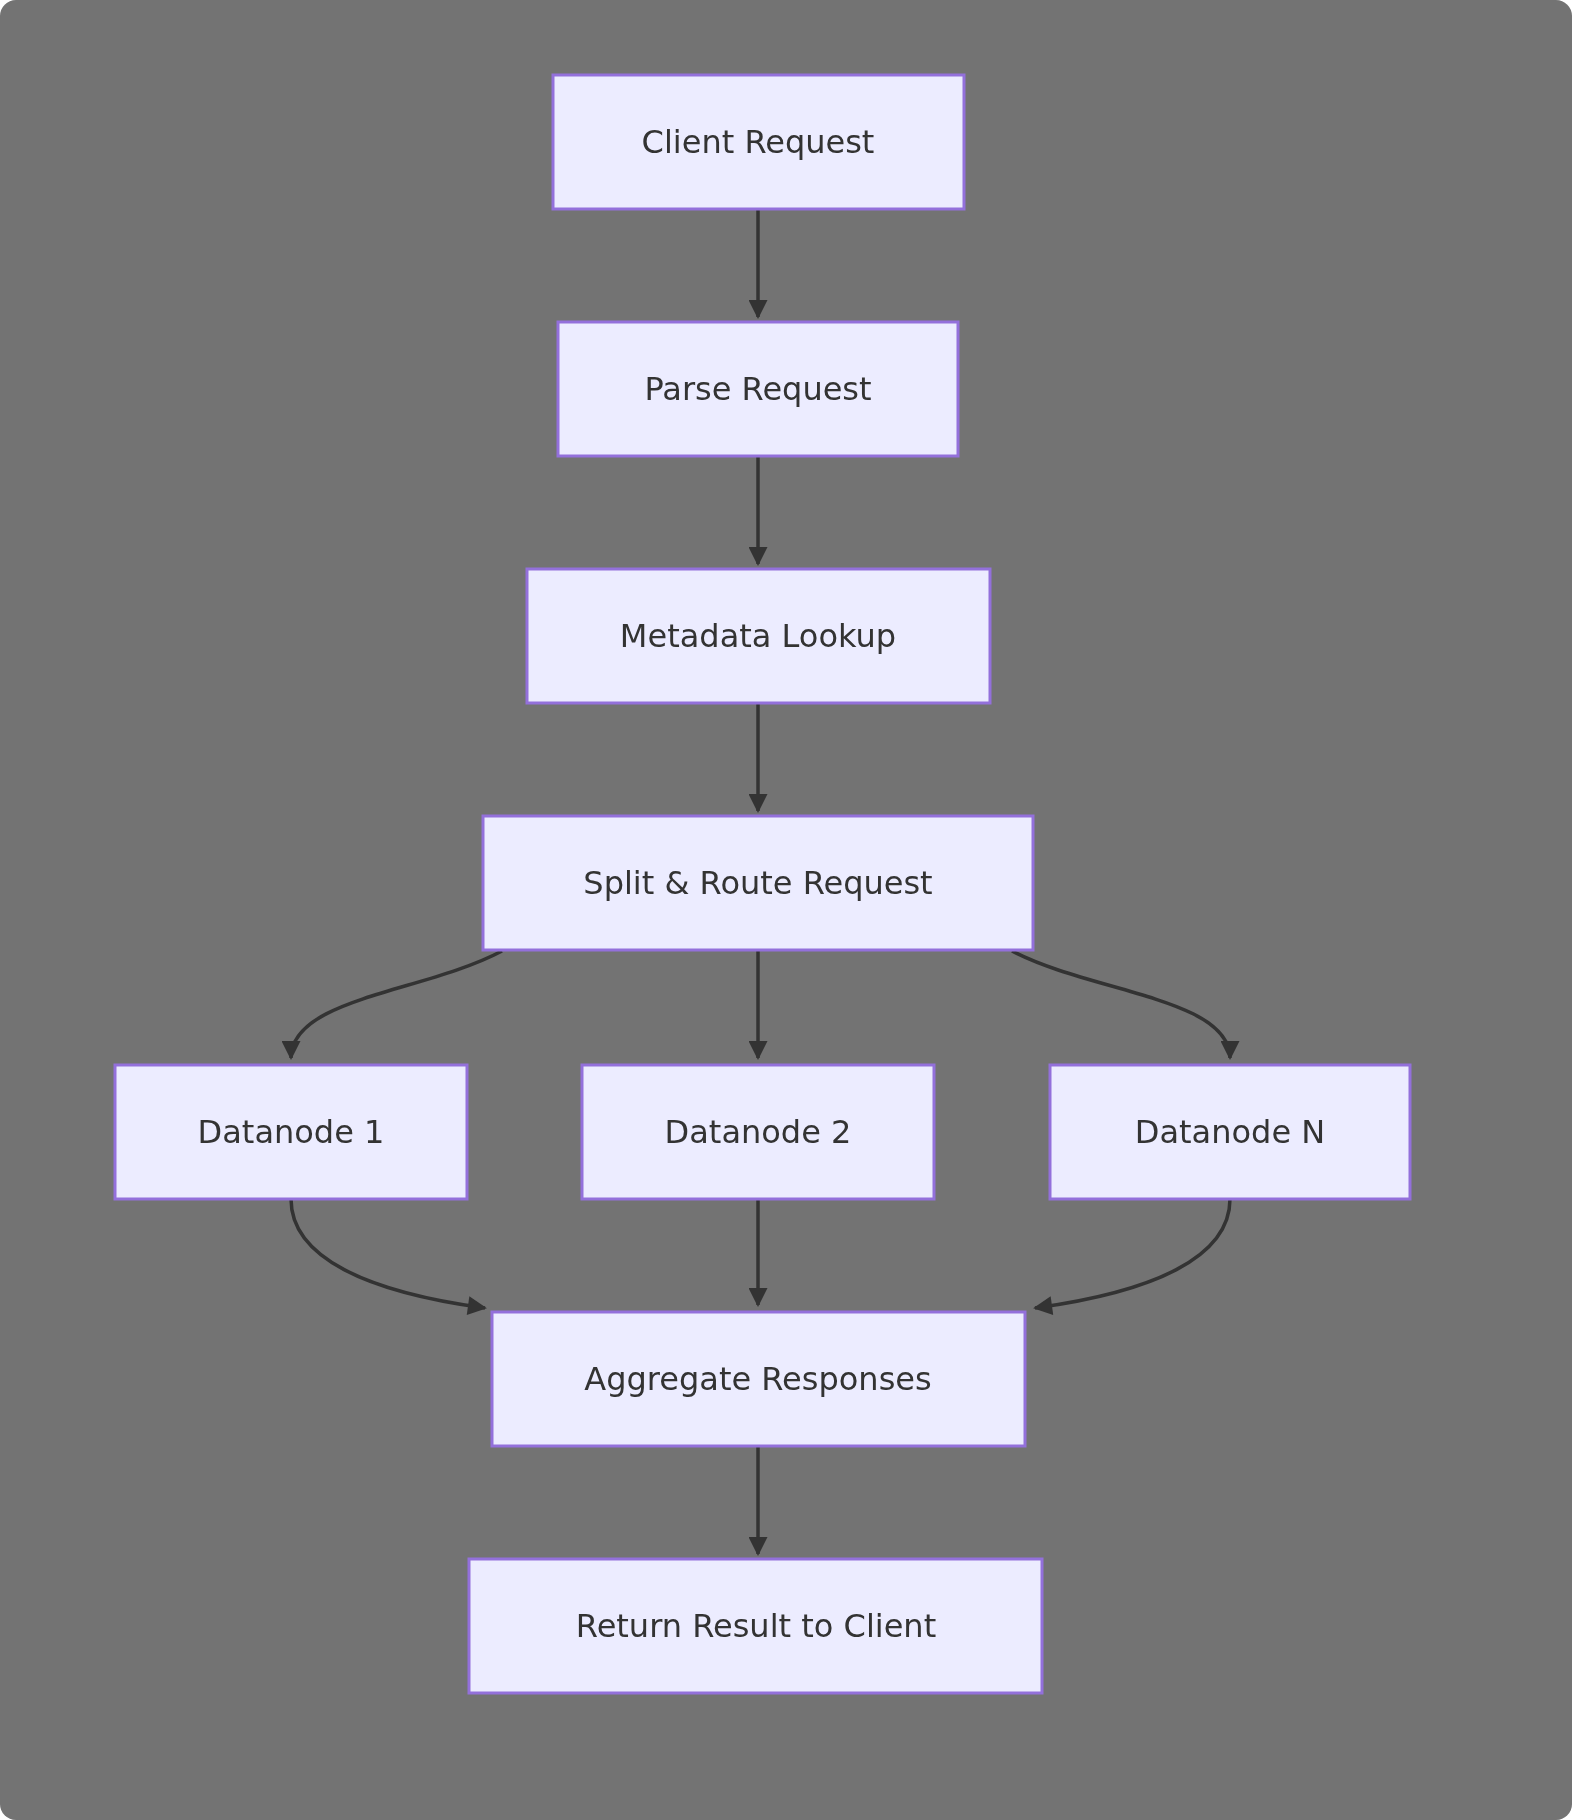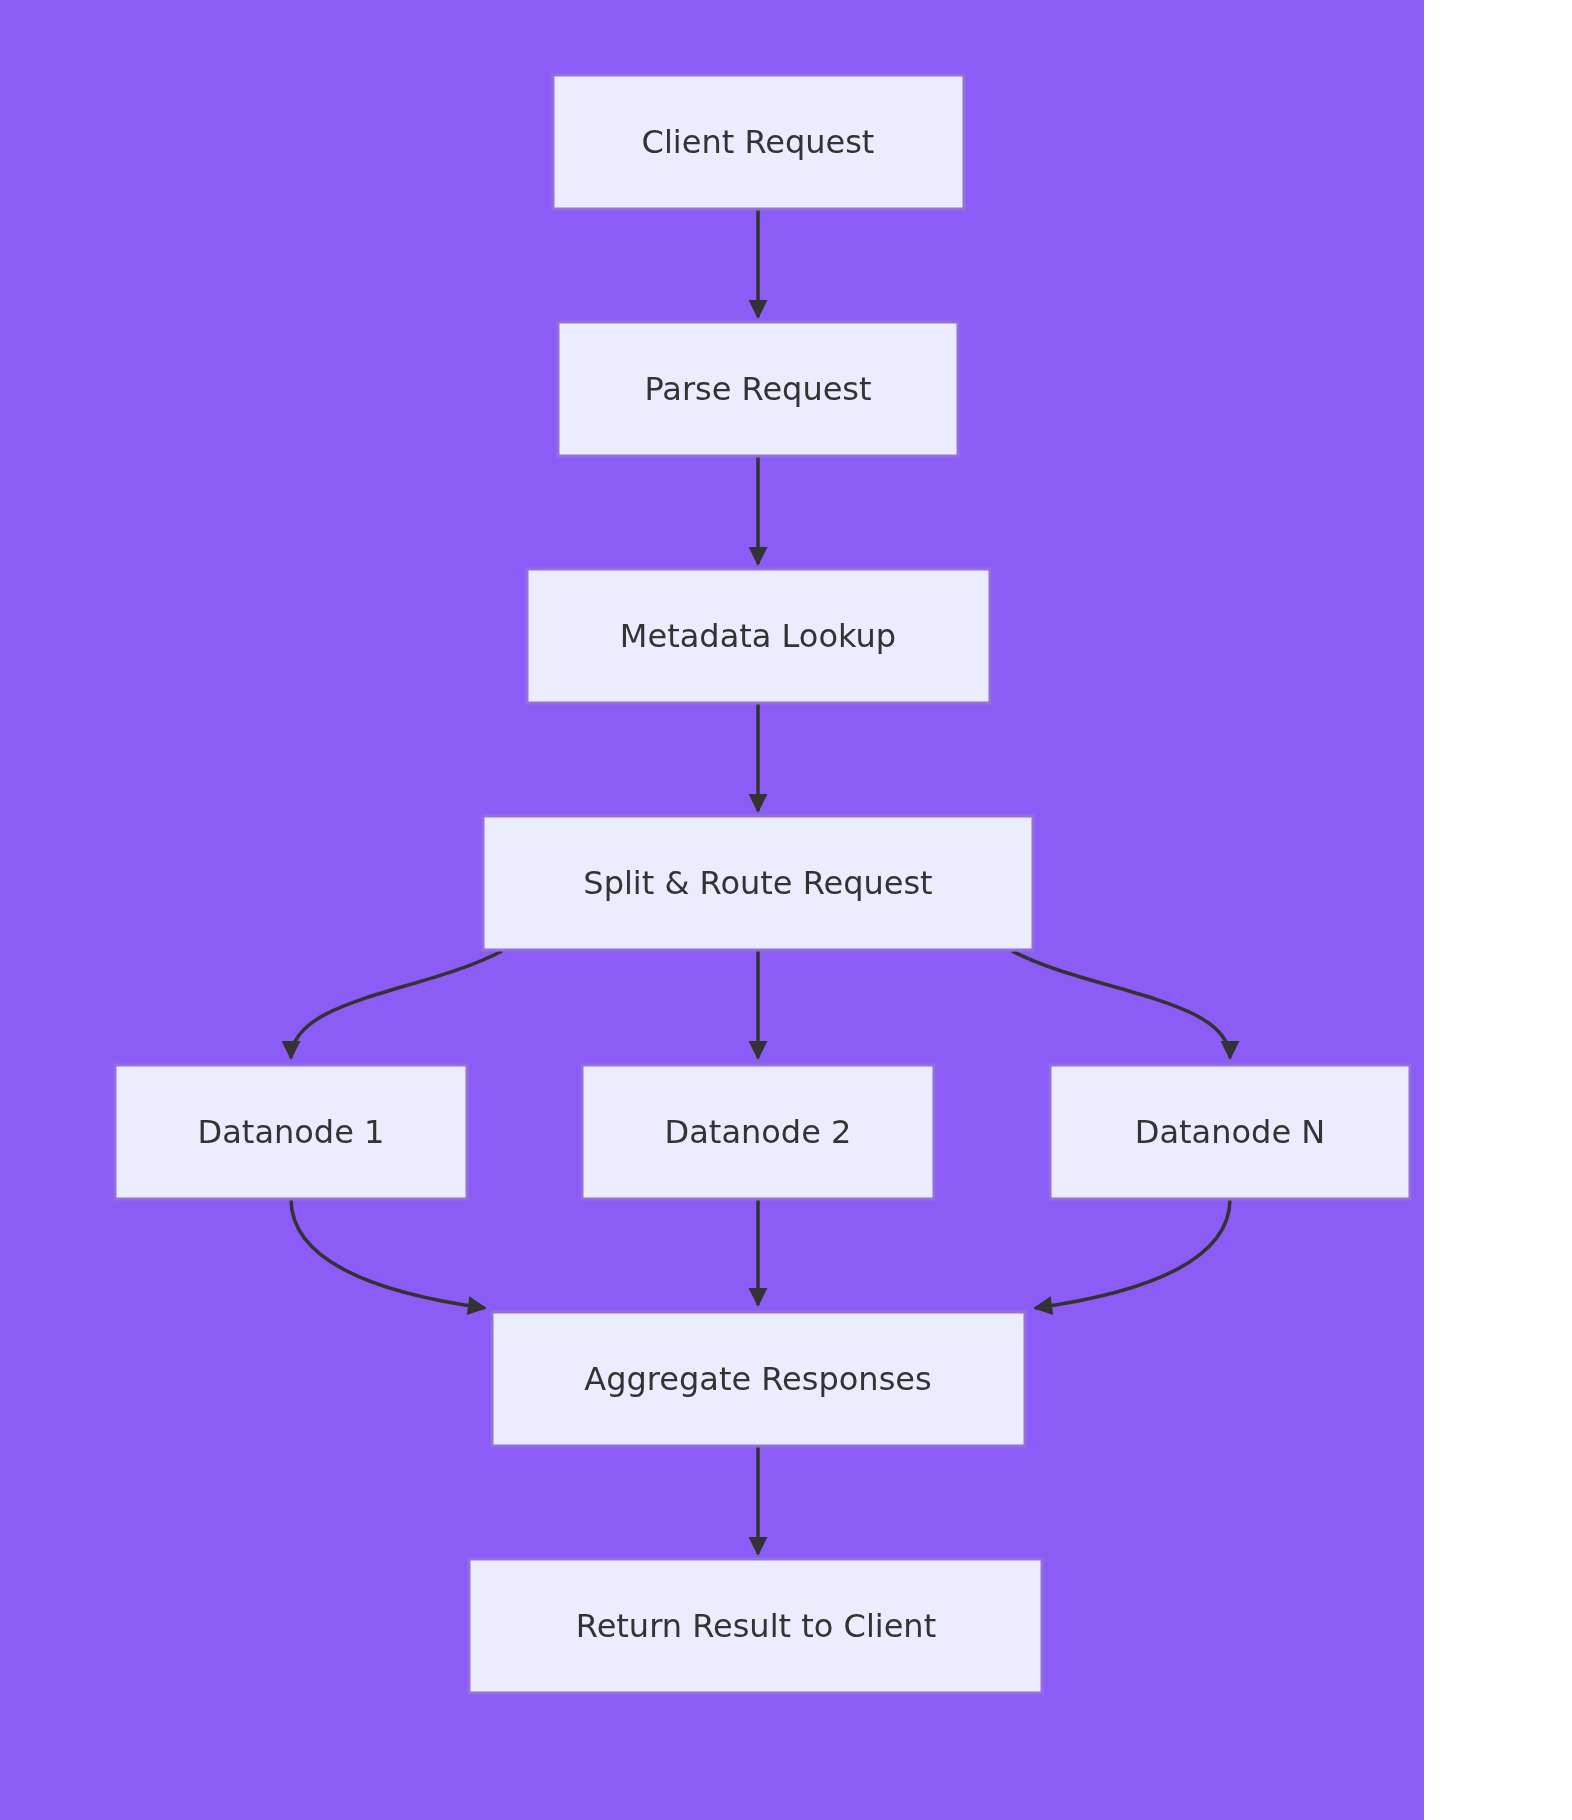--- a/index.html
+++ b/index.html
@@ -2,24 +2,25 @@
 <html><head>
 <meta charset="utf-8">
 <style>
   html, body {
     margin: 0;
     padding: 0;
     background: #ffffff;
   }
   .canvas {
     position: relative;
-    width: 1424px;
+    width: 1572px;
     height: 1820px;
-    background: #8b5cf6;
+    background: #737373;
     font-family: "DejaVu Sans", "Liberation Sans", sans-serif;
+    border-radius: 16px;
   }
   svg { display: block; }
   .node-rect {
     fill: #ECECFF;
     stroke: #9370DB;
     stroke-width: 3px;
   }
   .node-label {
     fill: #333333;
     font-size: 32px;

